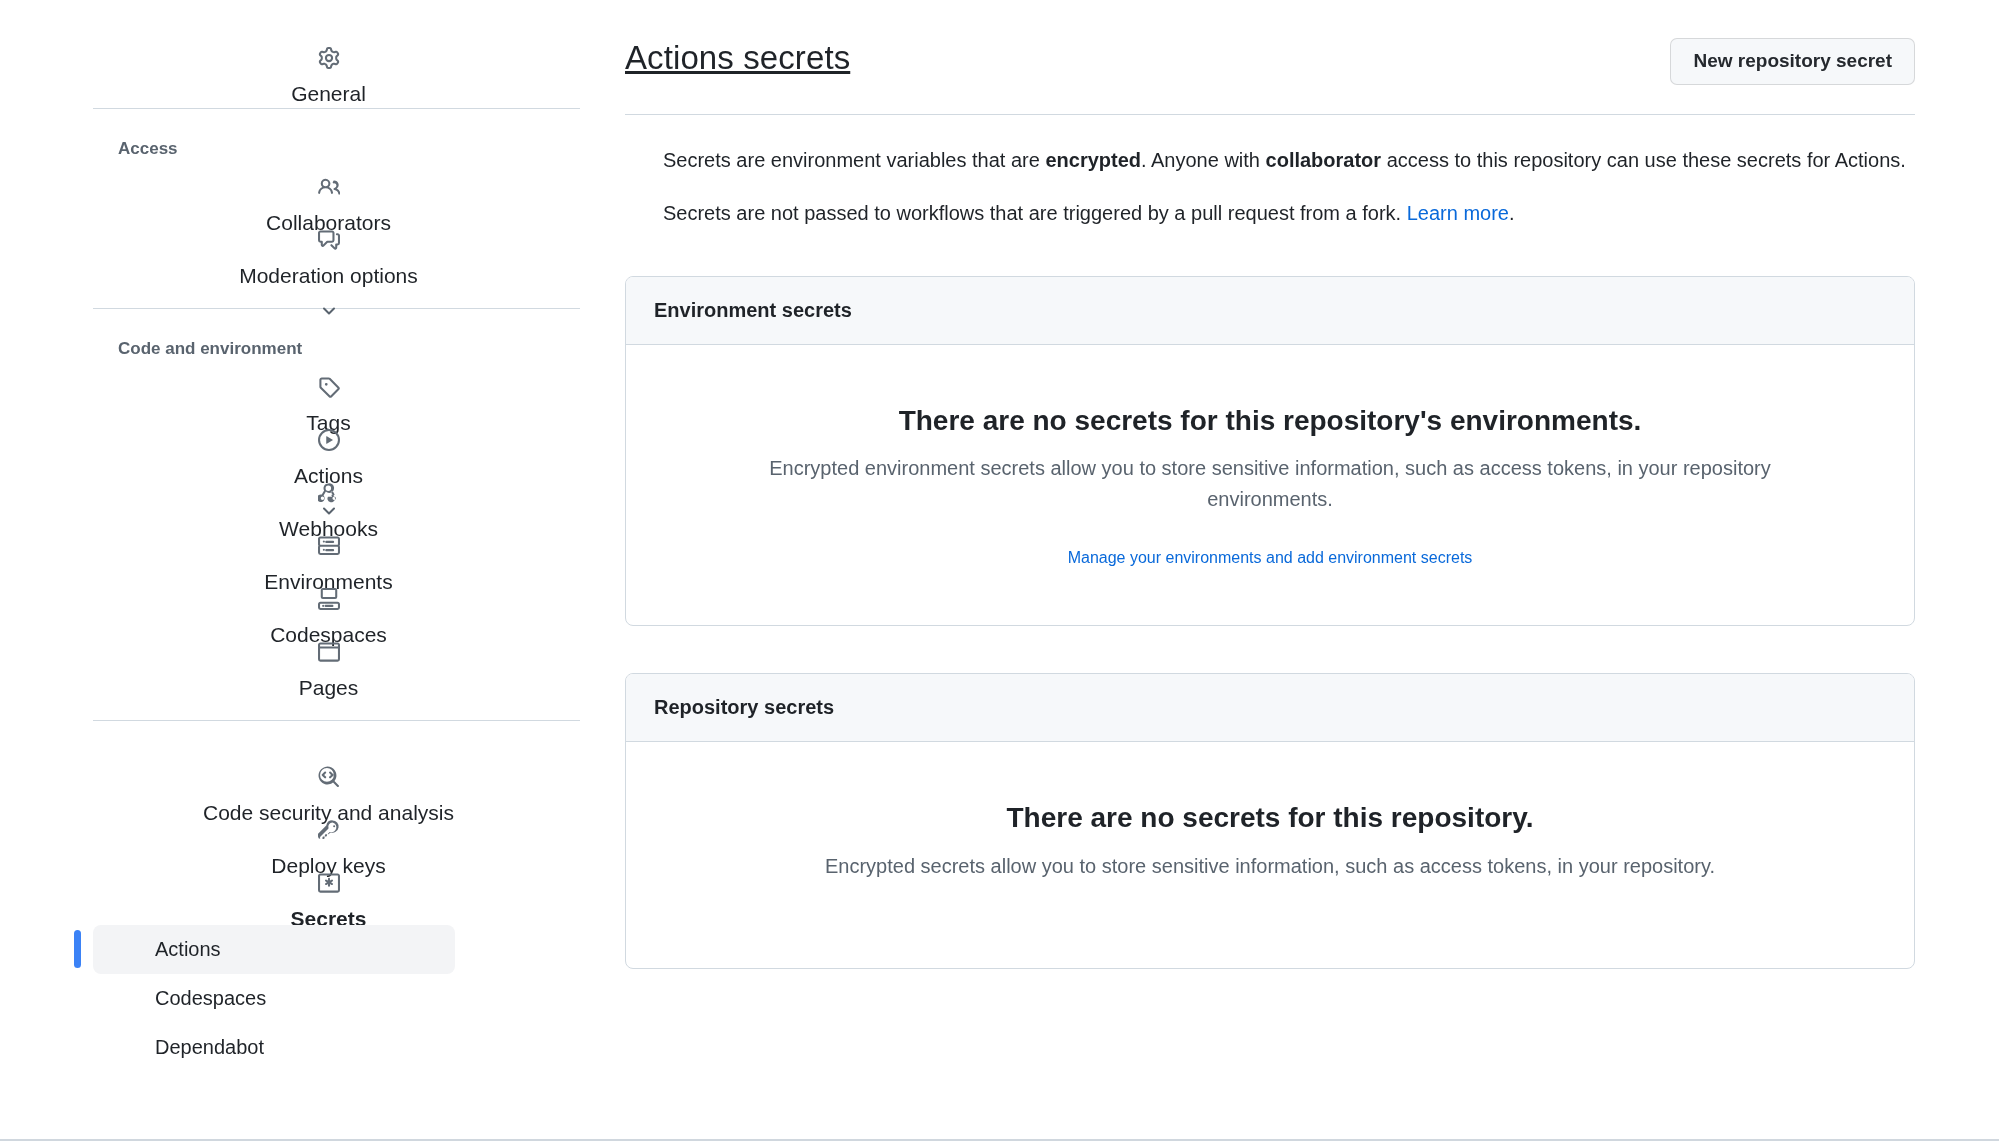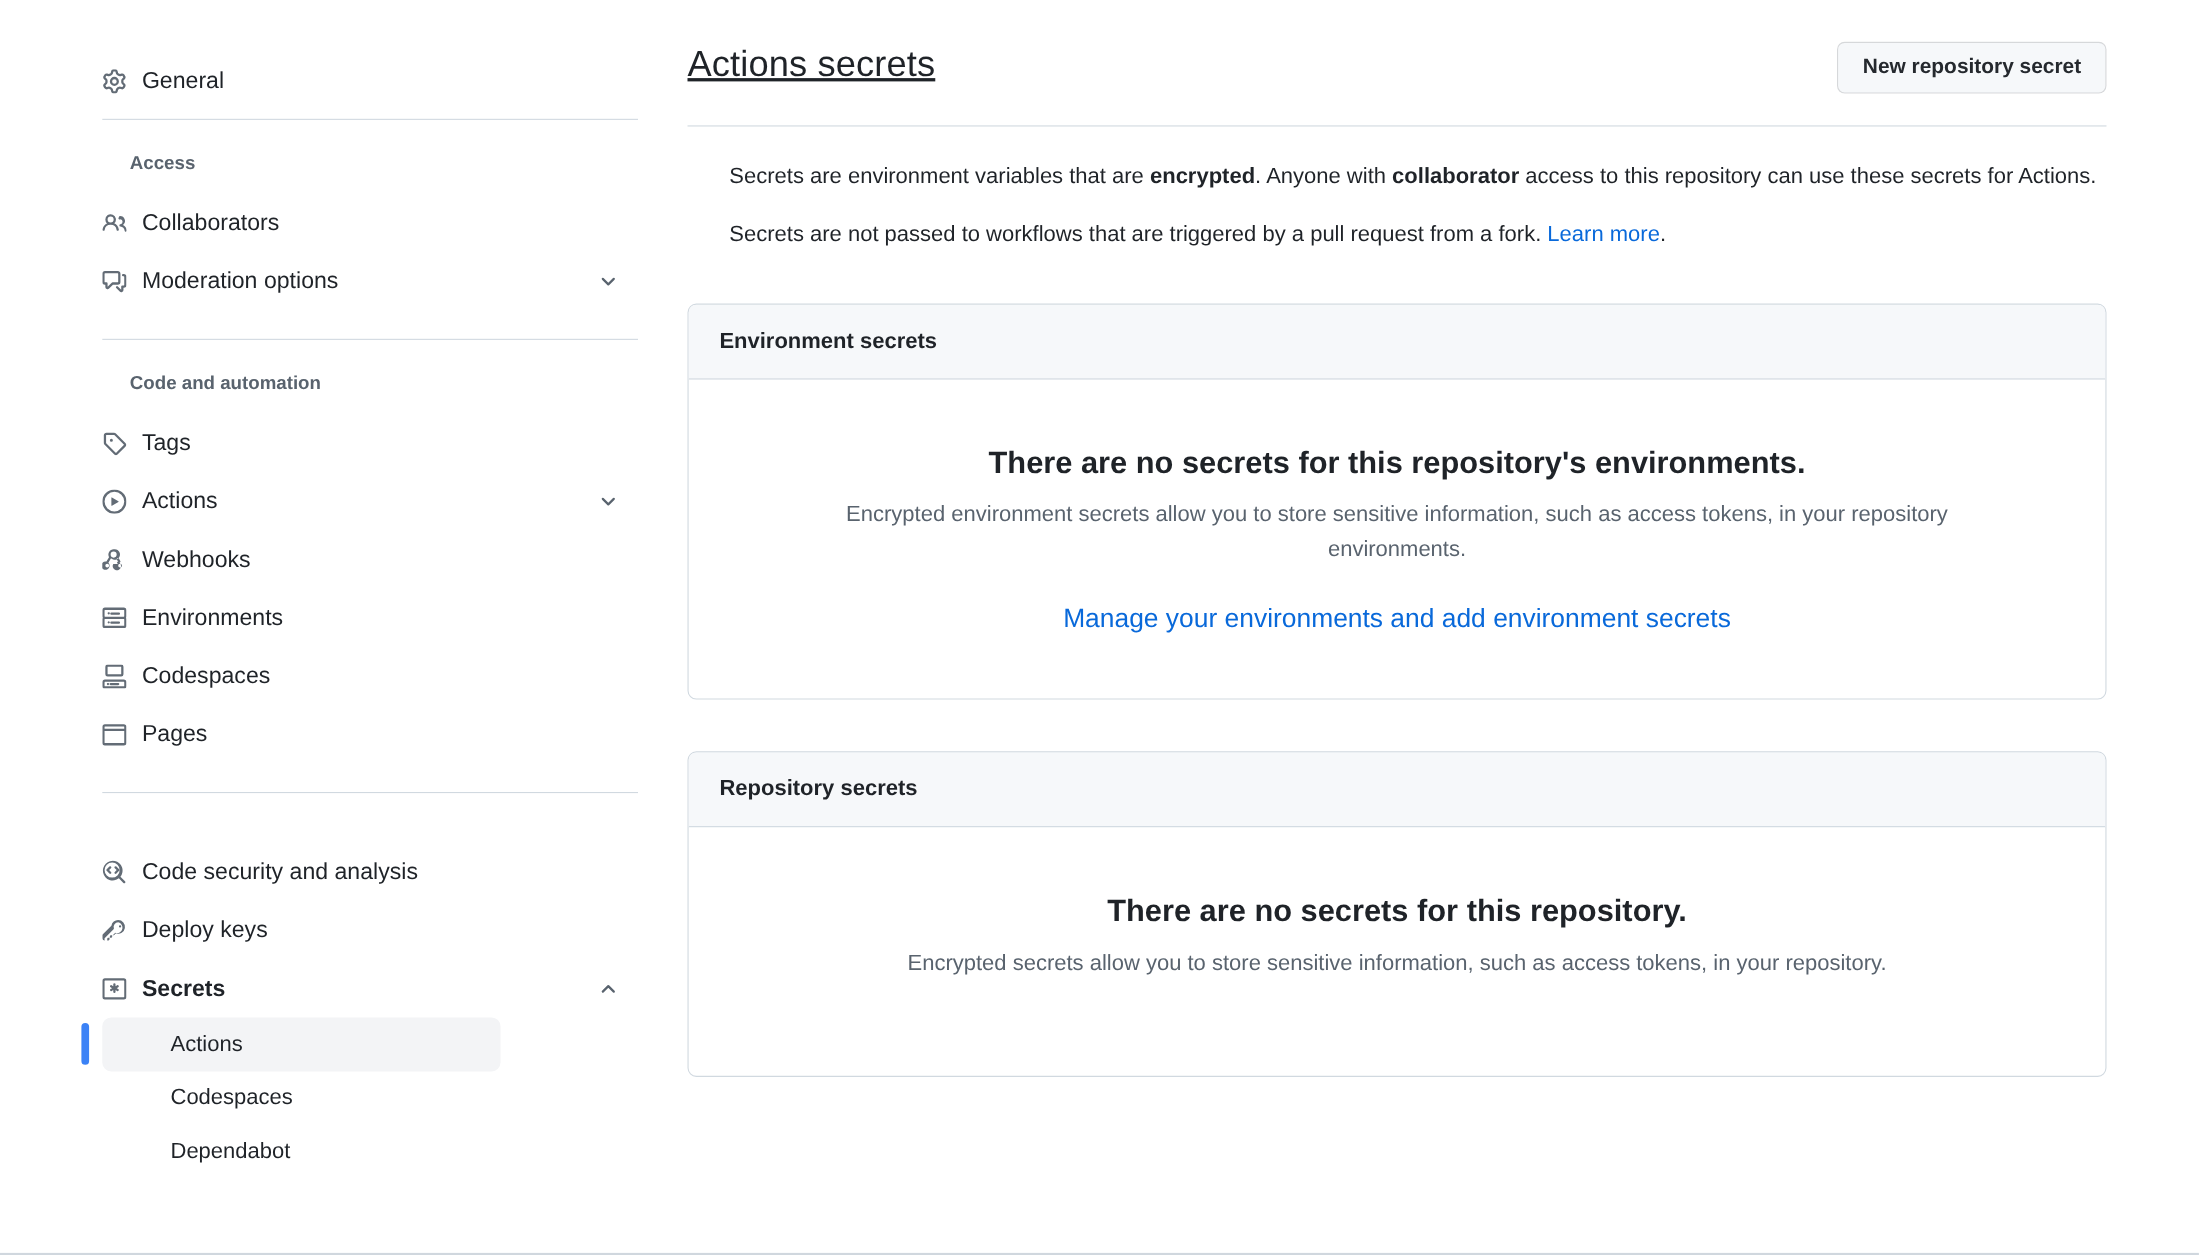--- a/index.html
+++ b/index.html
@@ -31,20 +31,21 @@
     align-items: center;
     gap: 14px;
     height: 53px;
     margin: 0 26px 0 93px;
     padding: 0 10px 0 0;
     color: #1f2328;
     font-size: 21px;
     line-height: 1;
     cursor: pointer;
     border-radius: 7px;
+    flex-direction: column;
   }
   .nav-item .ico {
     width: 22px; height: 22px;
     flex: 0 0 22px;
     display: flex; align-items: center; justify-content: center;
     color: #636c76;
   }
   .nav-item .ico svg { width: 22px; height: 22px; display: block; }
   .nav-item .lbl { flex: 1 1 auto; white-space: nowrap; }
   .nav-item .chev {
@@ -181,21 +182,21 @@
   .empty-desc {
     font-size: 20px;
     color: #59636e;
     line-height: 1.55;
     margin: 0 auto;
     max-width: 1120px;
   }
   .empty-link {
     display: block;
     margin-top: 34px;
-    font-size: 24px;
+    font-size: 16px;
     color: #0969da;
     text-decoration: none;
   }
 </style>
 </head>
 <body>
 
 <div class="page">
 
   <nav class="sidebar">
@@ -232,21 +233,21 @@
       <span class="lbl">Moderation options</span>
       <span class="chev">
         <svg viewBox="0 0 16 16" fill="none" stroke="currentColor" stroke-width="1.6" stroke-linecap="round" stroke-linejoin="round" aria-hidden="true">
             <path d="M4 6l4 4 4-4"></path>
           </svg>
       </span>
     </div>
 
     <hr class="divider" style="margin-top:26px;margin-bottom:28px;">
 
-    <div class="group-title">Code and automation</div>
+    <div class="group-title">Code and environment</div>
     <div style="height:17px;"></div>
 
 
     <div class="nav-item">
       <span class="ico">
         <svg viewBox="0 0 16 16" fill="currentColor" aria-hidden="true">
             <path d="M1 7.775V2.75C1 1.784 1.784 1 2.75 1h5.025c.464 0 .91.184 1.238.513l6.25 6.25a1.75 1.75 0 0 1 0 2.474l-5.026 5.026a1.75 1.75 0 0 1-2.474 0l-6.25-6.25A1.752 1.752 0 0 1 1 7.775Zm1.5 0c0 .066.026.13.073.177l6.25 6.25a.25.25 0 0 0 .354 0l5.025-5.025a.25.25 0 0 0 0-.354l-6.25-6.25a.25.25 0 0 0-.177-.073H2.75a.25.25 0 0 0-.25.25ZM6 5a1 1 0 1 1 0 2 1 1 0 0 1 0-2Z"></path>
           </svg>
       </span>
       <span class="lbl">Tags</span>

